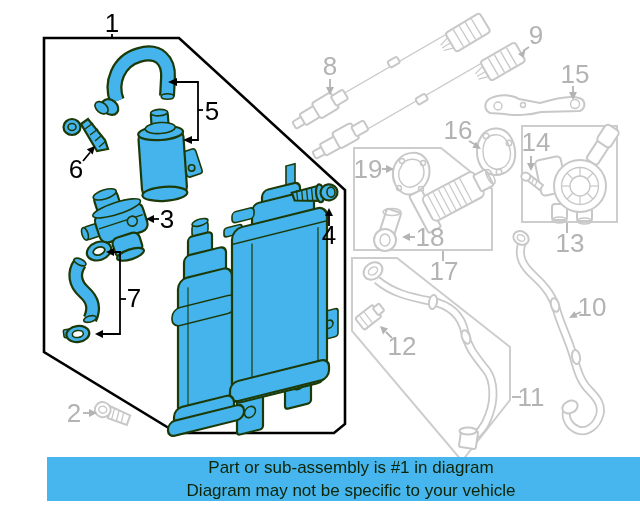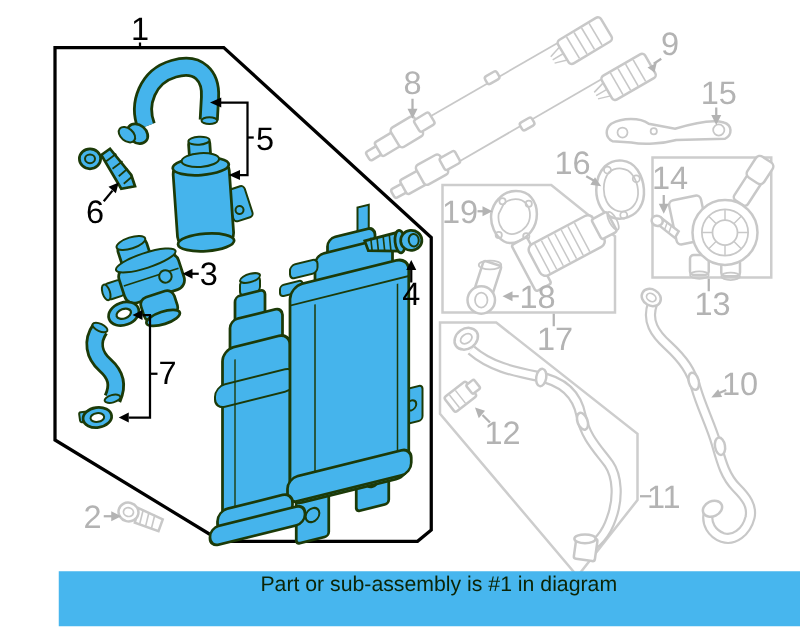--- a/index.html
+++ b/index.html
@@ -380,14 +380,15 @@
   </g>
   <g>
     <line x1="581" y1="312" x2="574" y2="315" class="calloutline-dim"></line>
     <polygon points="569,318 574.5,311.3 577.7,317.5" class="arr-dim"></polygon>
   </g>
   <text x="592" y="316" text-anchor="middle" class="lbl lbl-dim">10</text>
 </svg>
 
 <div id="banner">
   <span>Part or sub-assembly is #1 in diagram</span>
+  <span>Diagram may not be specific to your vehicle</span>
 </div>
 </div>
 
 </body></html>

